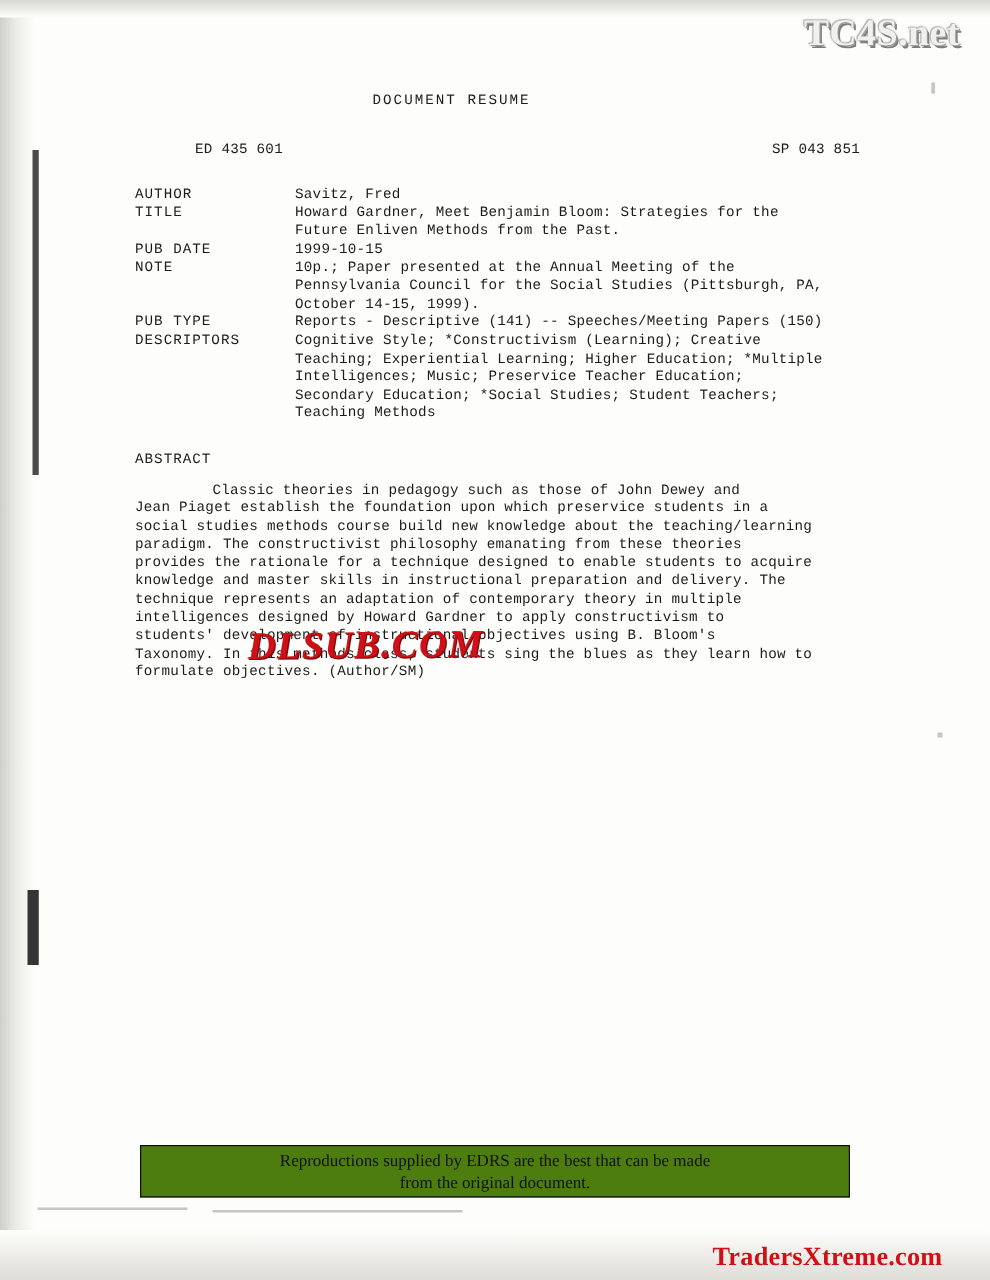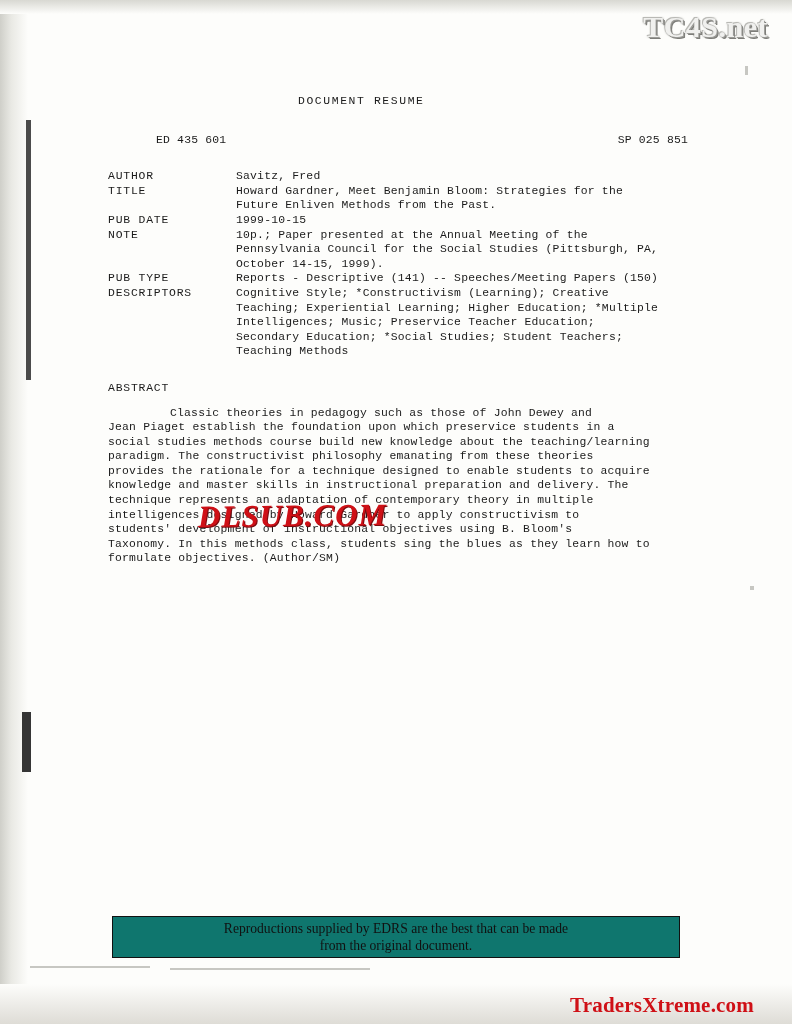--- a/index.html
+++ b/index.html
@@ -78,21 +78,20 @@
   .doc {
     position: absolute;
     left: 108px;
     top: 74px;
     width: 580px;
     font-family: "Liberation Mono", "DejaVu Sans Mono", monospace;
     font-size: 11.4px;
     line-height: 14.6px;
     color: #1b1b1b;
     letter-spacing: 0.2px;
-    margin-top: 20px;
   }
 
   .doc-resume-title {
     margin-left: 190px;
     margin-bottom: 24px;
     letter-spacing: 1.6px;
   }
 
   .idline {
     display: flex;
@@ -130,21 +129,21 @@
   }
 
   
   .edrs-box {
     position: absolute;
     left: 112px;
     top: 916px;
     width: 566px;
     height: 40px;
     border: 1.4px solid #111;
-    background: #0f766e;
+    background: #4d7c0f;
     display: flex;
     flex-direction: column;
     align-items: center;
     justify-content: center;
     font-family: "Liberation Serif", serif;
     font-size: 13.6px;
     line-height: 17px;
     color: #111;
   }
 
@@ -202,21 +201,21 @@
   <div class="scan-speck" style="left:750px;top:586px;width:4px;height:4px;"></div>
   <div class="scan-speck" style="left:30px;top:966px;width:120px;height:2px;"></div>
   <div class="scan-speck" style="left:170px;top:968px;width:200px;height:2px;"></div>
 
   <div class="doc">
 
     <div class="doc-resume-title">DOCUMENT RESUME</div>
 
     <div class="idline">
       <span>ED 435 601</span>
-      <span>SP 025 851</span>
+      <span>SP 043 851</span>
     </div>
 
     <div class="field-row">
       <div class="field-label">AUTHOR</div>
       <div class="field-value">Savitz, Fred</div>
     </div>
     <div class="field-row">
       <div class="field-label">TITLE</div>
       <div class="field-value">Howard Gardner, Meet Benjamin Bloom: Strategies for the
 Future Enliven Methods from the Past.</div>

